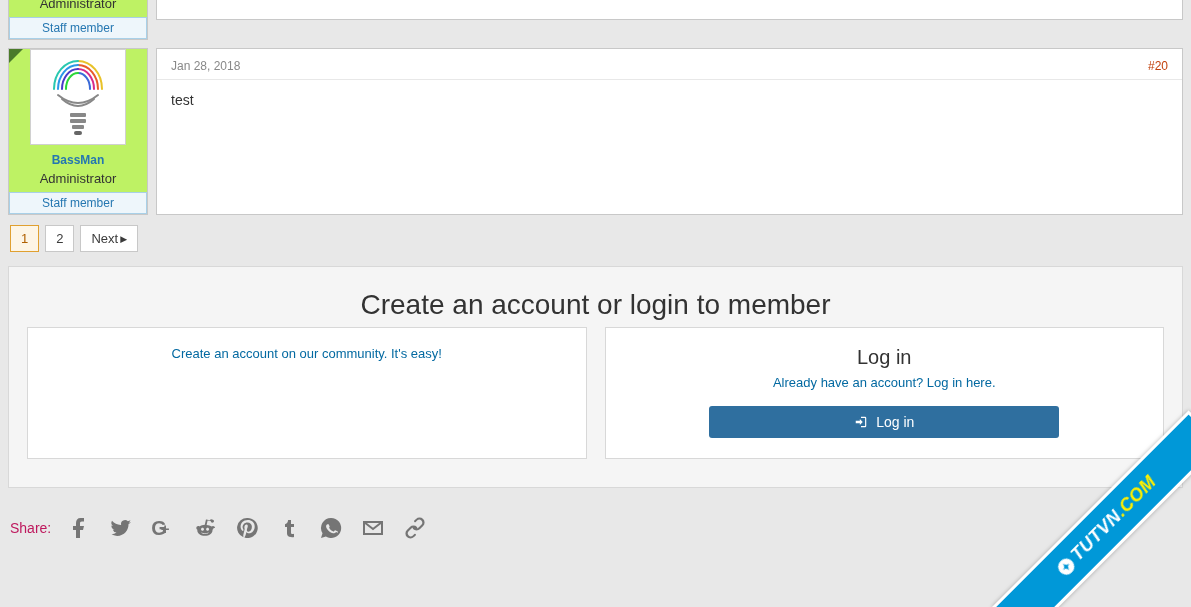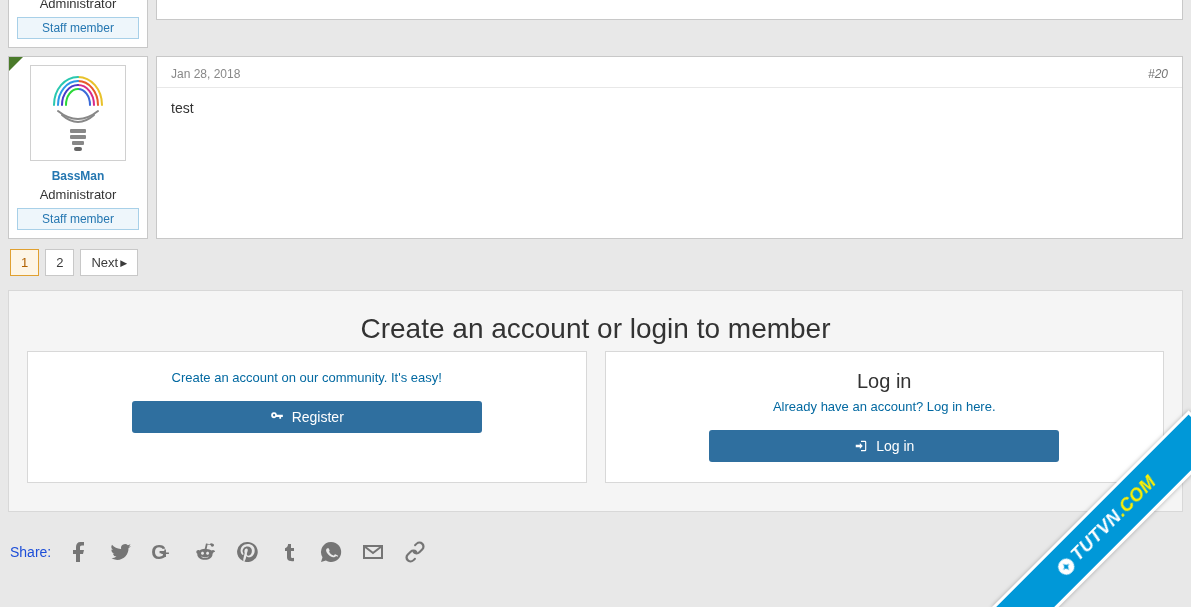--- a/index.html
+++ b/index.html
@@ -11,23 +11,22 @@
   }
   .page { padding: 0 8px; }
 
   
   .post-row {
     display: flex;
     margin-bottom: 8px;
   }
   .post-user {
     width: 140px;
-    background: #ffffff;
+    background: #bef264;
     border: 1px solid #c8c8c8;
-    padding: 8px;
     text-align: center;
     position: relative;
   }
   .post-user.partial {
     border-top: none;
     padding-top: 0;
   }
   .corner-banner {
     position: absolute;
     top: 0; left: 0;
@@ -77,21 +76,21 @@
     height: 20px;
   }
   .post-header {
     display: flex;
     justify-content: space-between;
     padding: 10px 14px 6px 14px;
     border-bottom: 1px solid #e8e8e8;
     font-size: 12px;
   }
   .post-date { color: #888; }
-  .post-num { color: #737373; font-style: italic; }
+  .post-num { color: #c2410c; }
   .post-content {
     padding: 12px 14px 30px 14px;
     font-size: 14px;
     color: #333;
   }
 
   
   .pagination {
     display: flex;
     gap: 6px;
@@ -170,21 +169,21 @@
   }
   .cta-btn svg { width: 14px; height: 14px; fill: #fff; }
 
   
   .share-row {
     display: flex;
     align-items: center;
     gap: 16px;
     margin: 28px 0 18px 2px;
   }
-  .share-label { color: #1d4ed8; font-size: 14px; }
+  .share-label { color: #be185d; font-size: 14px; }
   .share-icons { display: flex; gap: 18px; }
   .share-icons svg, .share-icons .g-icon {
     width: 24px; height: 24px;
     fill: #757575;
     cursor: pointer;
     color: #757575;
   }
   .g-icon {
     font-family: Arial, sans-serif;
     font-size: 20px;
@@ -279,26 +278,20 @@
       <span>Next</span>
       <span class="chev">▶</span>
     </div>
   </div>
 
   <div class="cta-section">
     <div class="cta-title">Create an account or login to member</div>
     <div class="cta-boxes">
       <div class="cta-box">
         <div class="cta-box-sub">Create an account on our community. It's easy!</div>
-        <button class="cta-btn">
-          <svg viewBox="0 0 24 24">
-              <path d="M7 14a5 5 0 1 1 4.9-6H22v4h-3v3h-3v-3h-5.1A5 5 0 0 1 7 14zm0-3a2 2 0 1 0 0-4 2 2 0 0 0 0 4z"></path>
-            </svg>
-          <span>Register</span>
-        </button>
       </div>
       <div class="cta-box">
         <div class="cta-box-title">Log in</div>
         <div class="cta-box-sub">Already have an account? Log in here.</div>
         <button class="cta-btn">
           <svg viewBox="0 0 24 24">
               <path d="M10 17l5-5-5-5v3H3v4h7v3zm9-14H12v2h7v14h-7v2h7a2 2 0 0 0 2-2V5a2 2 0 0 0-2-2z"></path>
             </svg>
           <span>Log in</span>
         </button>

